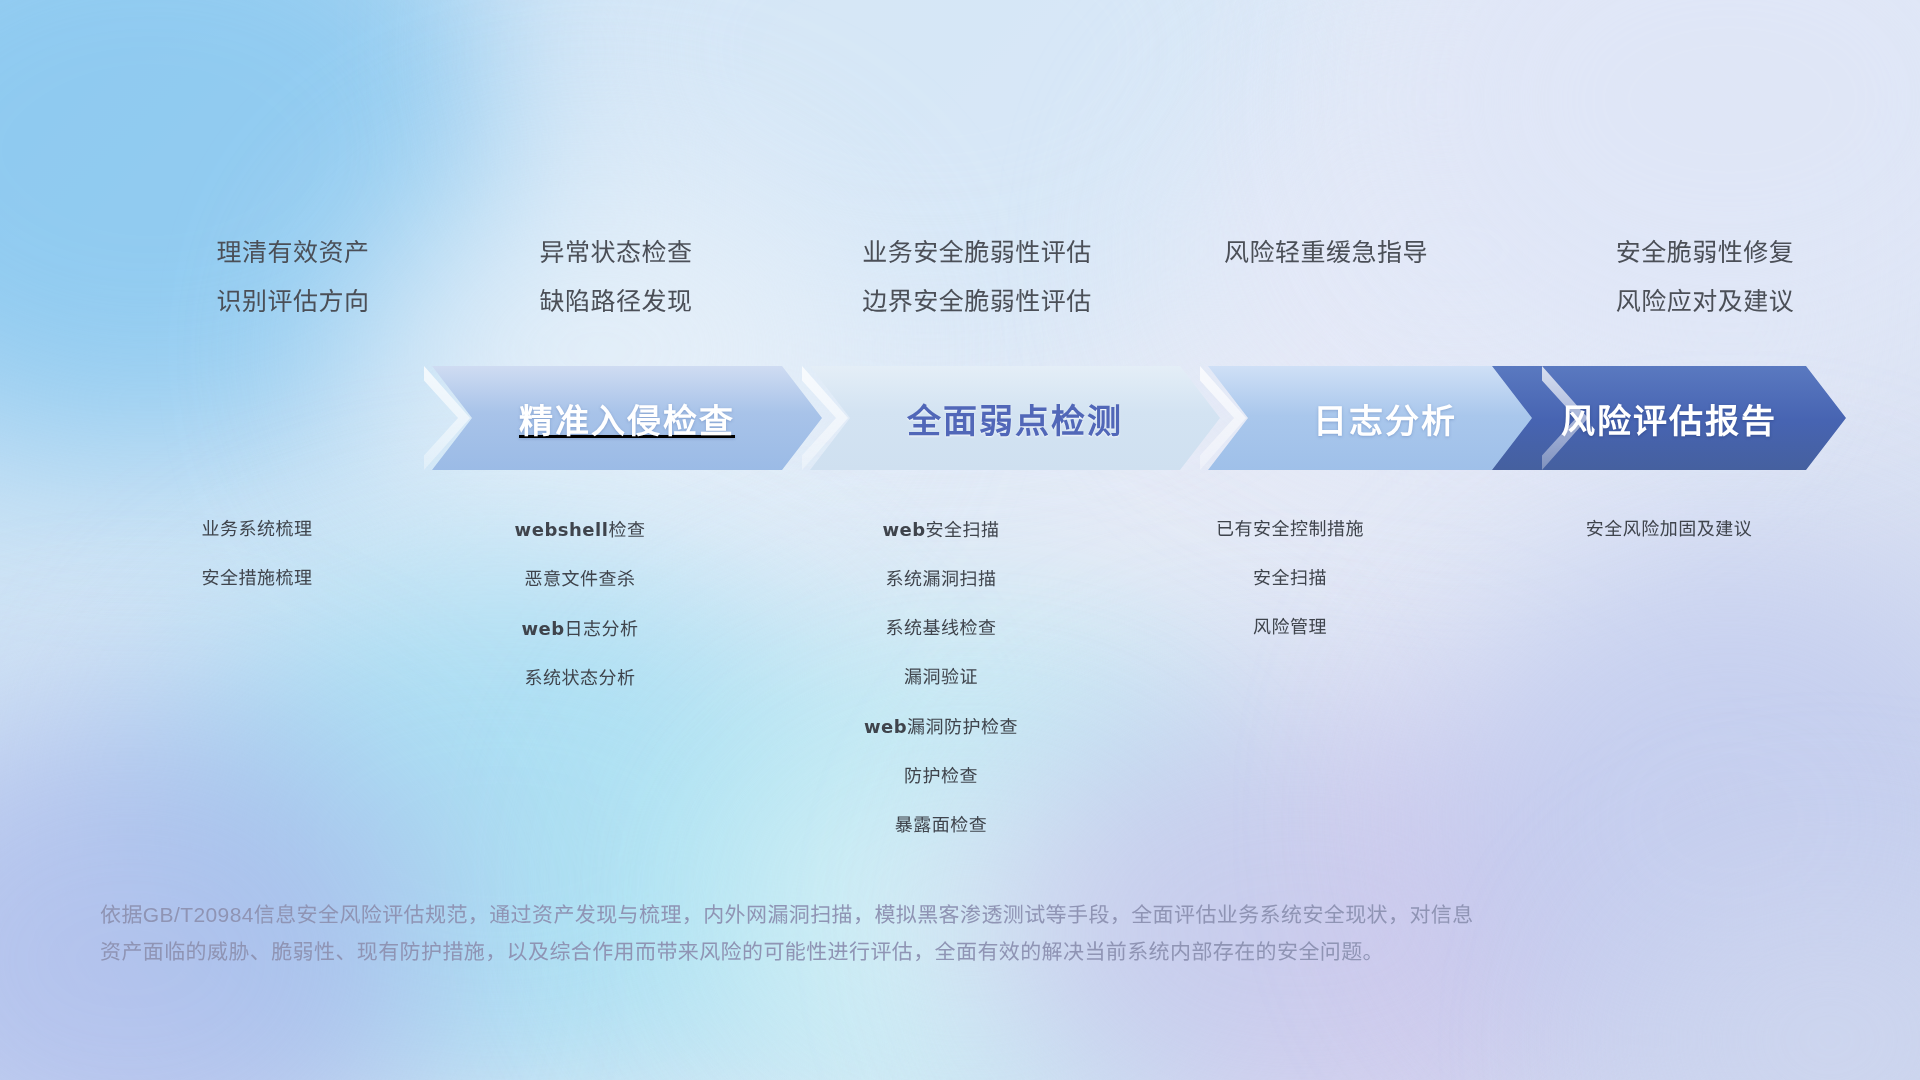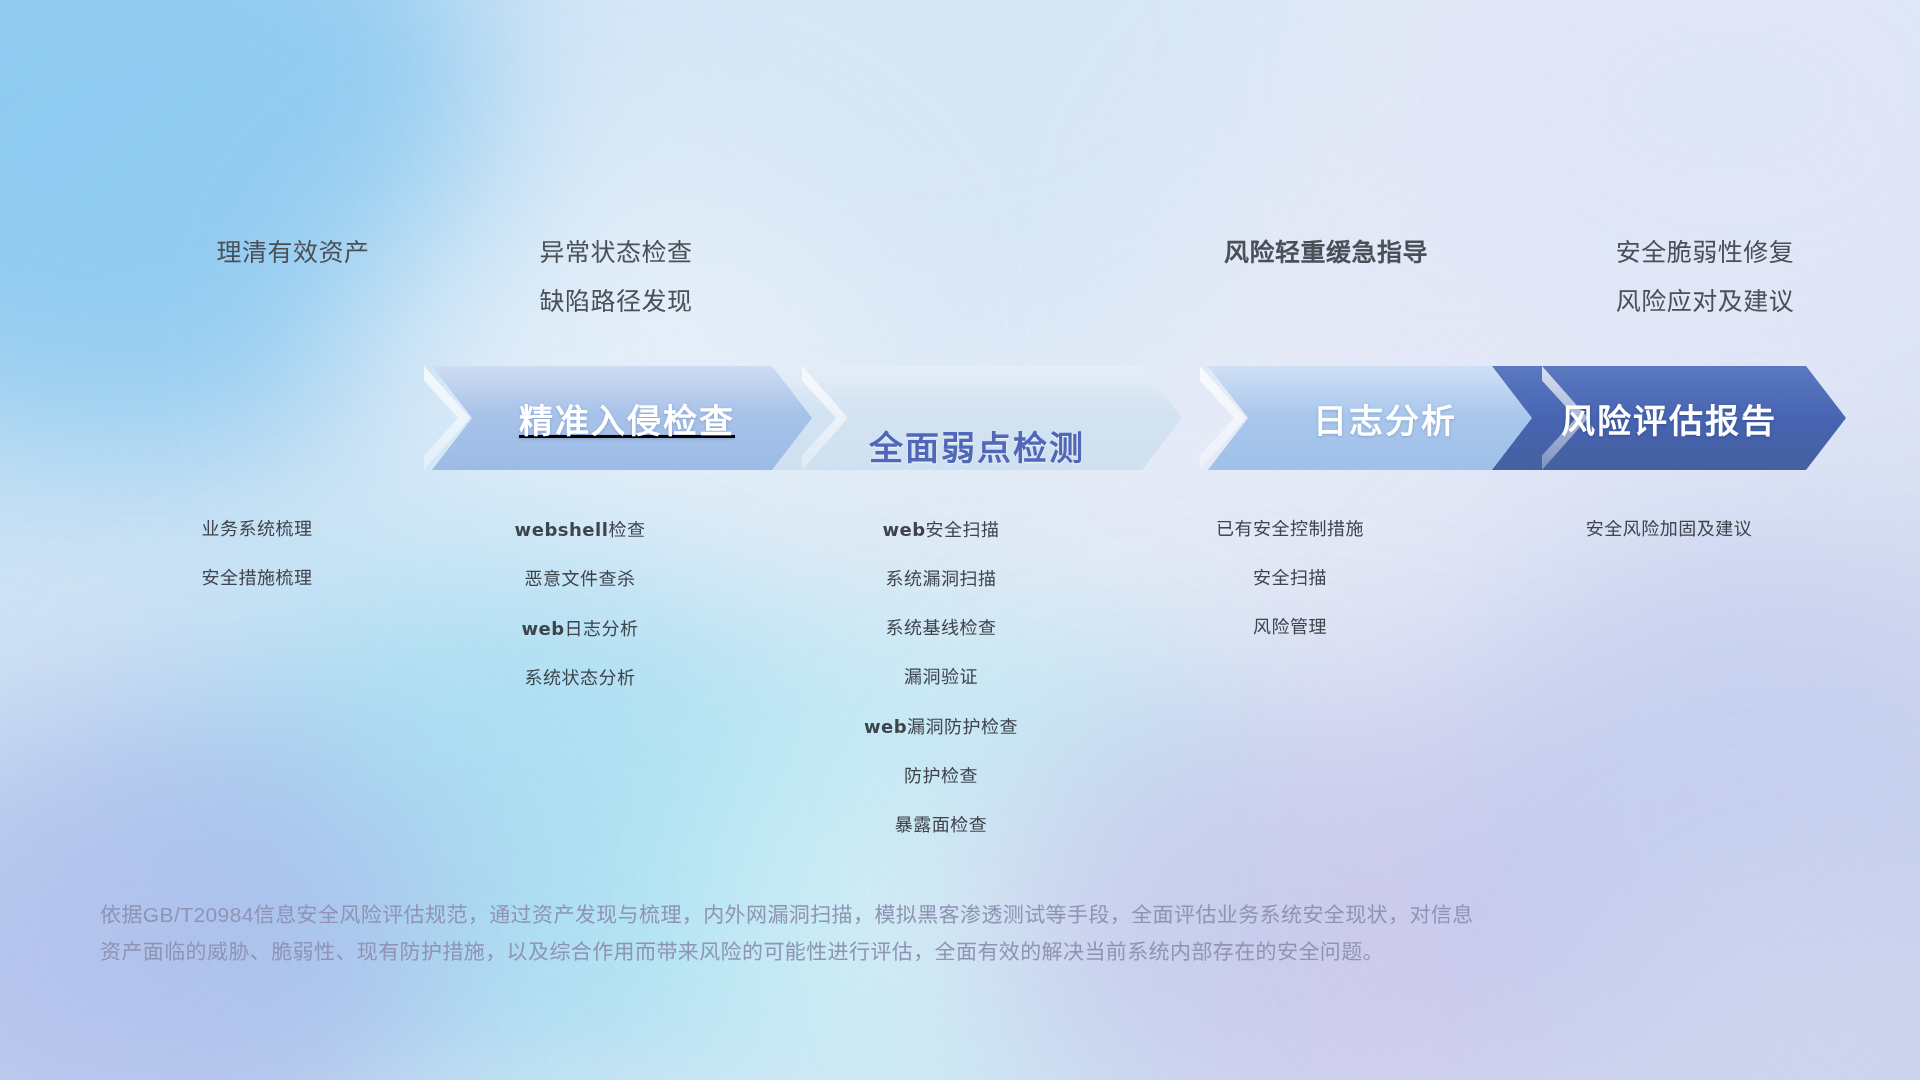--- a/index.html
+++ b/index.html
@@ -109,39 +109,44 @@
   <div class="blob b5"></div>
     <div class="blob b6"></div>
     <div class="blob b12"></div>
 </div>
 
 <div id="content">
 
   <div class="top-row">
     <div class="top-col" style="left:92px;width:330px;">
       <div class="line">理清有效资产</div>
+      <div class="line">识别评估方向</div>
     </div>
     <div class="top-col" style="left:415px;width:330px;">
       <div class="line">异常状态检查</div>
       <div class="line">缺陷路径发现</div>
     </div>
-    <div class="top-col" style="left:1120px;width:340px;font-weight:bold;">
+    <div class="top-col" style="left:766px;width:350px;">
+      <div class="line">业务安全脆弱性评估</div>
+      <div class="line">边界安全脆弱性评估</div>
+    </div>
+    <div class="top-col" style="left:1120px;width:340px;">
       <div class="line">风险轻重缓急指导</div>
     </div>
     <div class="top-col" style="left:1504px;width:330px;">
       <div class="line">安全脆弱性修复</div>
       <div class="line">风险应对及建议</div>
     </div>
   </div>
 
   <div class="band">
     <div class="chev c2" style="left:340px;width:390px;text-decoration:underline;">
       <span class="ttl">精准入侵检查</span>
     </div>
-    <div class="chev c3" style="left:680px;width:410px;align-items:flex-end;">
+    <div class="chev c3" style="left:718px;width:410px;">
       <span class="ttl">全面弱点检测</span>
     </div>
     <div class="chev c4" style="left:1116px;width:354px;">
       <span class="ttl">日志分析</span>
     </div>
     <div class="chev c5" style="left:1400px;width:354px;">
       <span class="ttl">风险评估报告</span>
     </div>
   </div>
   <div class="sep" style="left:424px;"></div>

